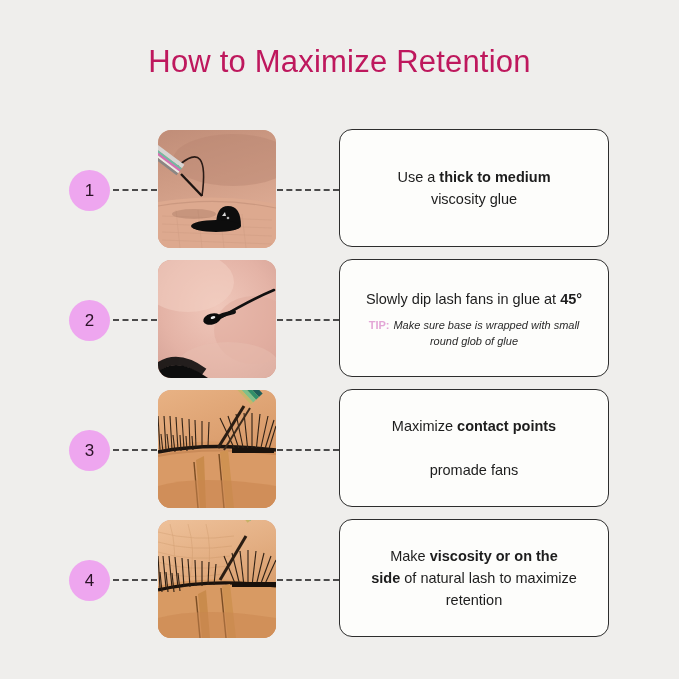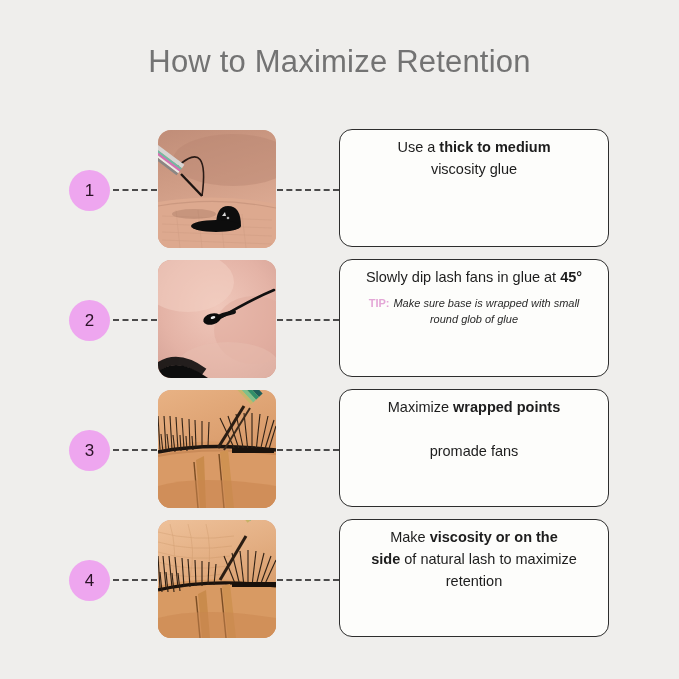--- a/index.html
+++ b/index.html
@@ -24,21 +24,21 @@
 
   .page-title {
     position: absolute;
     top: 44px;
     left: 0;
     width: 679px;
     text-align: center;
     font-size: 31px;
     font-weight: 300;
     letter-spacing: 0.2px;
-    color: #737373;
+    color: #be185d;
     font-family: "Liberation Sans", sans-serif;
   }
 
   .rows {
     position: absolute;
     top: 125px;
     left: 0;
     width: 679px;
   }
 
@@ -103,20 +103,21 @@
     left: 339px;
     top: 4px;
     width: 270px;
     height: 118px;
     border: 1.4px solid #2d2d2d;
     border-radius: 13px;
     background: #fdfdfb;
     display: flex;
     flex-direction: column;
     align-items: center;
+    justify-content: center;
     box-sizing: border-box;
     padding: 6px 16px;
   }
   .card-text {
     text-align: center;
     font-size: 14.5px;
     line-height: 22px;
     color: #1d1d1d;
     font-family: "Liberation Sans", sans-serif;
     font-weight: 400;
@@ -302,21 +303,21 @@
           <path d="M42 118 L38 70 L46 66 L48 118 Z" fill="#c98b4c"></path>
           <path d="M40 118 L36 72" stroke="#7a4d24" stroke-width="1.4" fill="none"></path>
           <path d="M68 118 L62 62 L70 60 L76 118 Z" fill="#cf9252"></path>
           <path d="M66 118 L61 64" stroke="#7a4d24" stroke-width="1.4" fill="none"></path>
           <path d="M0 96 Q40 84 118 96 L118 118 L0 118 Z" fill="#c9854f" opacity="0.55"></path>
         </svg>
       </div>
       <div class="dash-right"></div>
       <div class="card">
         <div class="card-text">
-          <span>Maximize </span><b>wrapped points</b><br>
+          <span>Maximize </span><b>contact points</b><br>
           <br>
           <span>promade fans</span>
         </div>
       </div>
     </div>
 
     <div class="row">
       <div class="step-badge">4</div>
       <div class="dash-left"></div>
       <div class="thumb">

